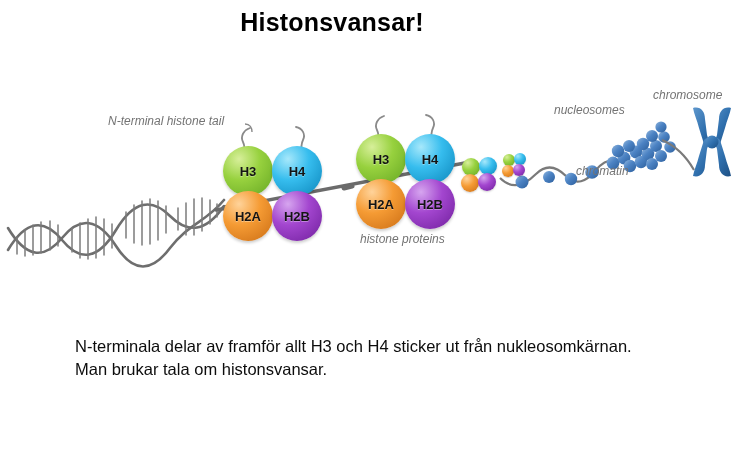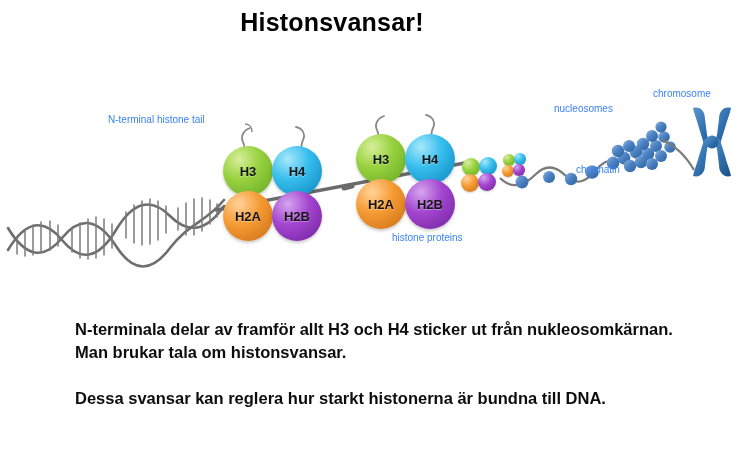--- a/index.html
+++ b/index.html
@@ -12,26 +12,27 @@
 
   
   .title{
     position:absolute;left:0;top:8px;width:664px;text-align:center;
     font-size:25px;font-weight:bold;letter-spacing:.2px;color:#000;
   }
 
   
   .diagram{position:absolute;left:0;top:78px;width:756px;height:195px;}
   .dg-label{
-    position:absolute;font-size:10px;color:#3b82f6;white-space:nowrap;
-    font-family:"Liberation Sans","DejaVu Sans",sans-serif;
+    position:absolute;font-size:12px;color:#737373;white-space:nowrap;
+    font-family:"Liberation Sans","DejaVu Sans",sans-serif;
+    font-style:italic;
   }
   .lbl-dna{left:8px;top:80px;}
   .lbl-tail{left:108px;top:36px;text-align:center;}
-  .lbl-hist{left:360px;top:154px;margin-left:32px;}
+  .lbl-hist{left:360px;top:154px;}
   .lbl-nucleo{left:554px;top:25px;}
   .lbl-chromatin{left:576px;top:86px;}
   .lbl-chromosome{left:653px;top:10px;}
 
   .svgwrap{position:absolute;left:0;top:0;width:756px;height:195px;}
 
   
   .sphere{
     position:absolute;border-radius:50%;
     display:flex;align-items:center;justify-content:center;
@@ -41,21 +42,21 @@
   }
   .s-h3 {background:radial-gradient(circle at 32% 26%, #d7ef9a 0%, #97d13e 42%, #6faf28 88%);}
   .s-h4 {background:radial-gradient(circle at 32% 26%, #a6e8fb 0%, #36bdee 42%, #1490c4 88%);}
   .s-h2a{background:radial-gradient(circle at 32% 26%, #ffd39a 0%, #f59b34 42%, #d3761a 88%);}
   .s-h2b{background:radial-gradient(circle at 32% 26%, #d6a5ef 0%, #a346cf 42%, #7a27a6 88%);}
   .sphere.lg{width:50px;height:50px;font-size:13px;box-shadow:0 2px 3px rgba(0,0,0,.20);}
   .sphere.sm{width:18px;height:18px;font-size:0;box-shadow:0 1px 2px rgba(0,0,0,.18);}
   .sphere.xs{width:12px;height:12px;font-size:0;box-shadow:0 1px 1px rgba(0,0,0,.18);}
 
   
-  .body-text{position:absolute;left:75px;top:318px;width:640px;font-weight:bold;}
+  .body-text{position:absolute;left:75px;top:335px;width:640px;}
   .body-text p{
     margin:0;font-size:16.5px;line-height:23px;color:#0d0d0d;
     font-family:"Liberation Sans","DejaVu Sans",sans-serif;
   }
   .gap{height:23px;}
 </style>
 </head>
 <body>
 
 <div id="slide">
@@ -197,16 +198,15 @@
     <div class="dg-label lbl-hist">histone proteins</div>
     <div class="dg-label lbl-nucleo">nucleosomes</div>
     <div class="dg-label lbl-chromatin">chromatin</div>
     <div class="dg-label lbl-chromosome">chromosome</div>
   </div>
 
   <div class="body-text">
     <p>N-terminala delar av framför allt H3 och H4 sticker ut från nukleosomkärnan.</p>
     <p>Man brukar tala om histonsvansar.</p>
     <div class="gap"></div>
-    <p>Dessa svansar kan reglera hur starkt histonerna är bundna till DNA.</p>
   </div>
 
 </div>
 
 </body></html>

